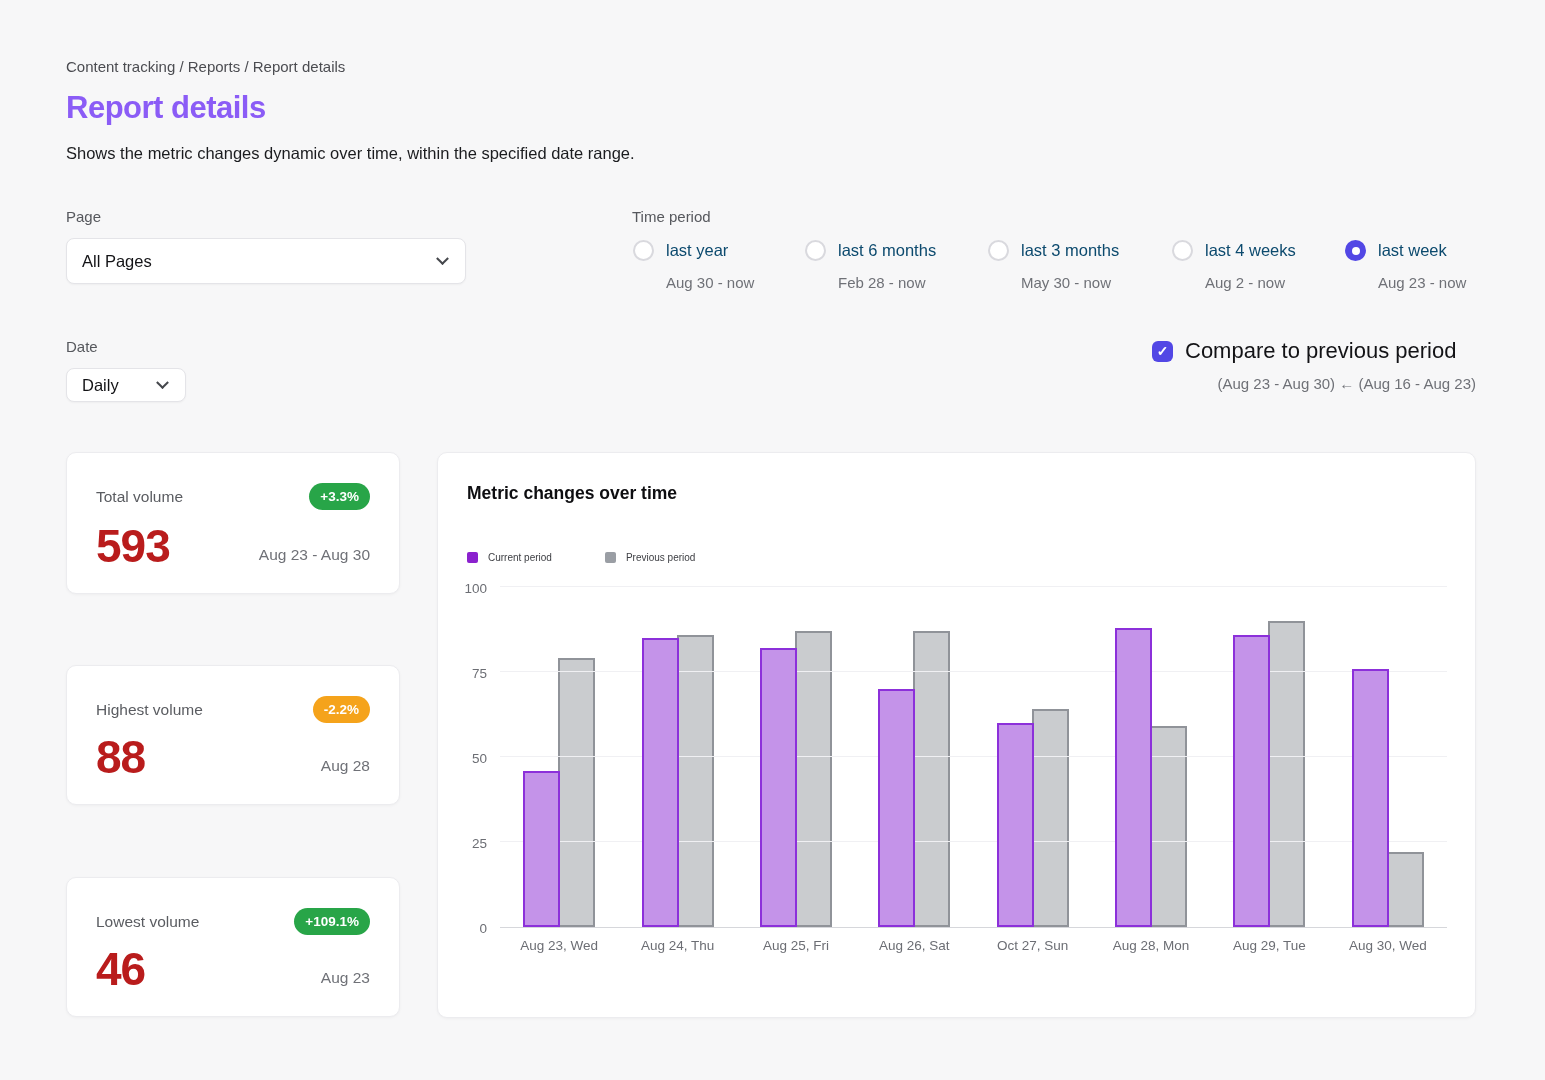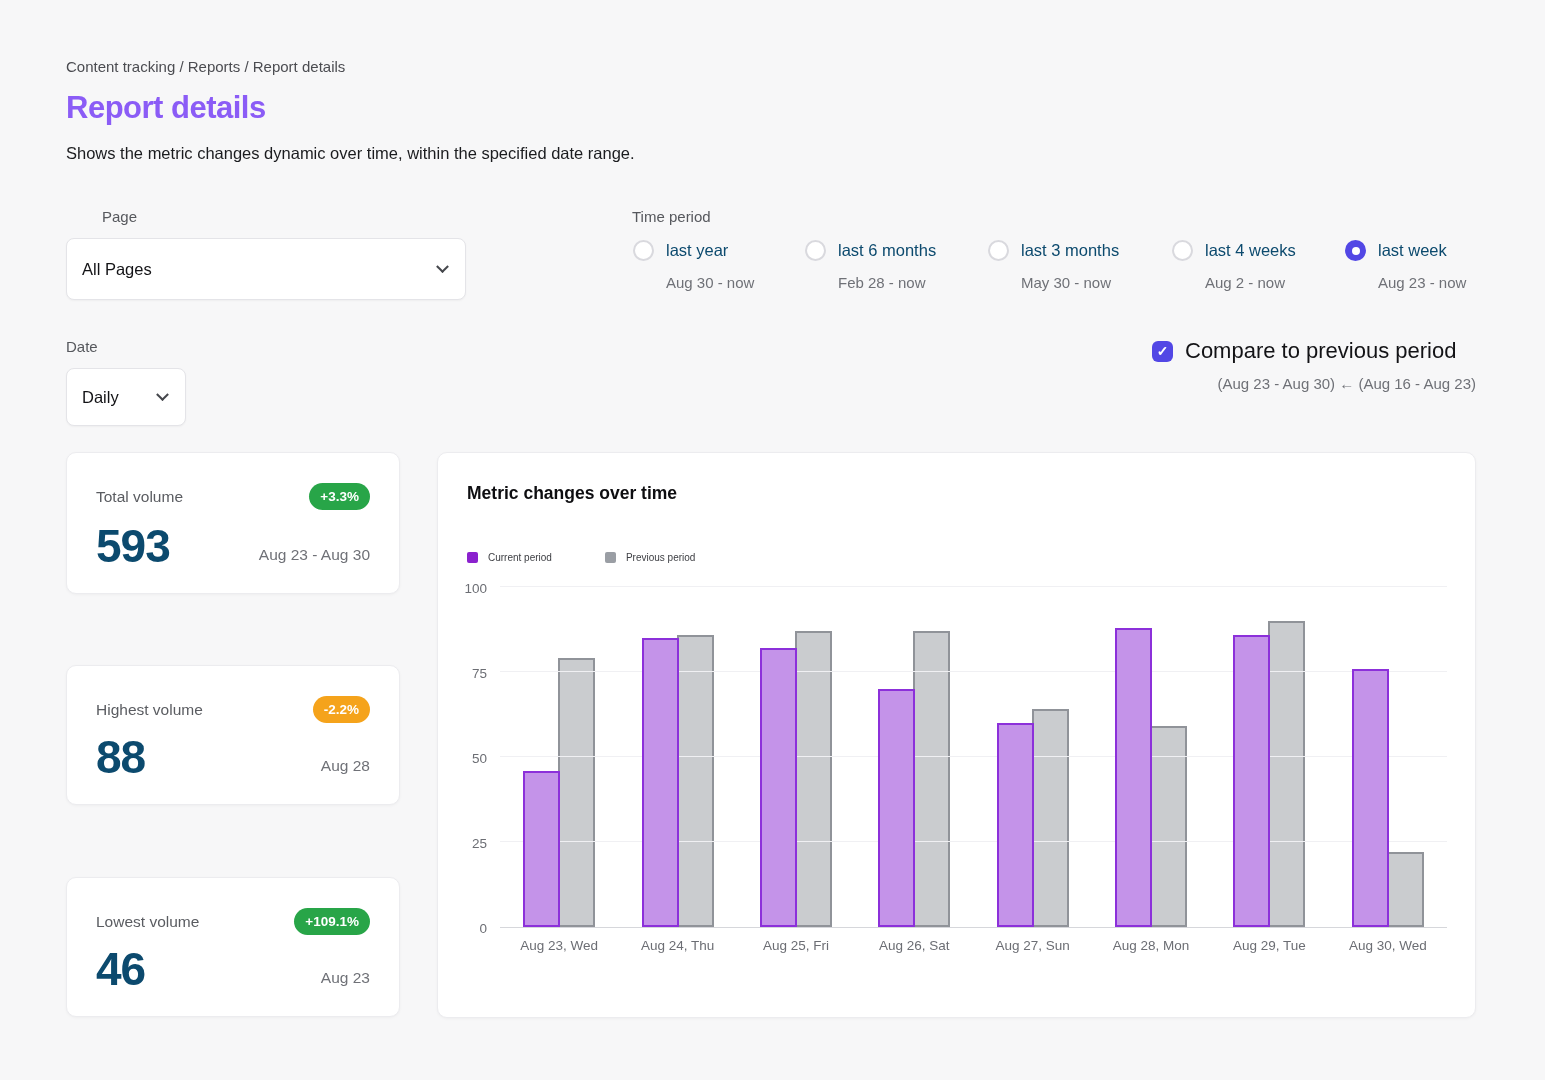--- a/index.html
+++ b/index.html
@@ -38,21 +38,21 @@
   .compare-detail { font-size:15px; color:#6f7177; margin-top:11px; text-align:right; }
 
   
   .card { position:absolute; left:66px; width:334px; background:#fff; border:1px solid #ececef;
           border-radius:10px; box-shadow:0 1px 3px rgba(0,0,0,0.04); padding:30px 29px 24px 29px;
           display:flex; flex-direction:column; justify-content:space-between; }
   .card-row1 { display:flex; align-items:center; justify-content:space-between; }
   .card-label { font-size:15.5px; color:#5a5c61; }
   .badge { font-size:13.5px; font-weight:700; color:#fff; padding:6px 11px; border-radius:999px; }
   .card-row2 { display:flex; align-items:flex-end; justify-content:space-between; }
-  .card-value { font-size:46px; font-weight:700; color:#0c4a6e; line-height:1; letter-spacing:-1px; }
+  .card-value { font-size:46px; font-weight:700; color:#b91c1c; line-height:1; letter-spacing:-1px; }
   .card-date { font-size:15.5px; color:#6f7177; padding-bottom:5px; }
 
   
   .chart-panel { position:absolute; left:437px; top:452px; width:1039px; height:566px; background:#fff;
                  border:1px solid #ececef; border-radius:10px; box-shadow:0 1px 3px rgba(0,0,0,0.04); }
   .chart-title { position:absolute; left:29px; top:30px; font-size:17.5px; font-weight:700; color:#0e0e11; }
   .legend { position:absolute; left:29px; top:99px; display:flex; align-items:center; }
   .legend-item { display:flex; align-items:center; }
   .legend-item + .legend-item { margin-left:53px; }
   .legend-swatch { width:11px; height:11px; border-radius:2px; margin-right:10px; }
@@ -72,22 +72,22 @@
 </style>
 </head>
 <body>
 
 <div id="app">
 
   <div class="breadcrumb">Content tracking / Reports / Report details</div>
   <h1 class="page-title">Report details</h1>
   <div class="page-subtitle">Shows the metric changes dynamic over time, within the specified date range.</div>
 
-  <div class="field-label" style="left:66px; top:208px;margin-left:36px;">Page</div>
-  <div class="select" style="left:66px; top:238px; width:400px; height:62px;">
+  <div class="field-label" style="left:66px; top:208px;">Page</div>
+  <div class="select" style="left:66px; top:238px; width:400px; height:46px;">
     <span class="sel-text">All Pages</span>
     <span class="chev"></span>
   </div>
 
   <div class="field-label" style="left:632px; top:208px;">Time period</div>
   <div id="time-options">
       <div class="tp-option" style="left: 633px;">
         <div class="tp-row">
           <span class="radio"></span>
           <span class="tp-label">last year</span>
@@ -118,21 +118,21 @@
       <div class="tp-option" style="left: 1345px;">
         <div class="tp-row">
           <span class="radio sel"></span>
           <span class="tp-label">last week</span>
         </div>
         <div class="tp-range">Aug 23 - now</div>
       </div>
     </div>
 
   <div class="field-label" style="left:66px; top:338px;">Date</div>
-  <div class="select" style="left:66px; top:368px; width:120px; height:58px;">
+  <div class="select" style="left:66px; top:368px; width:120px; height:34px;">
     <span class="sel-text">Daily</span>
     <span class="chev"></span>
   </div>
 
   <div class="compare-wrap">
     <div class="compare-row">
       <span class="checkbox">✓</span>
       <span class="compare-label">Compare to previous period</span>
     </div>
     <div class="compare-detail">(Aug 23 - Aug 30) ← (Aug 16 - Aug 23)</div>
@@ -226,20 +226,20 @@
         <div class="gridline" style="bottom: 255px;"></div>
         <div class="ytick" style="top: 85px;">75</div>
         <div class="gridline" style="bottom: 340px;"></div>
         <div class="ytick" style="top: 0px;">100</div>
       </div>
     <div class="xlabels" id="xlabels">
         <div class="xlabel">Aug 23, Wed</div>
         <div class="xlabel">Aug 24, Thu</div>
         <div class="xlabel">Aug 25, Fri</div>
         <div class="xlabel">Aug 26, Sat</div>
-        <div class="xlabel">Aug 27, Sun</div>
+        <div class="xlabel">Oct 27, Sun</div>
         <div class="xlabel">Aug 28, Mon</div>
         <div class="xlabel">Aug 29, Tue</div>
         <div class="xlabel">Aug 30, Wed</div>
       </div>
   </div>
 
 </div>
 
 </body></html>

